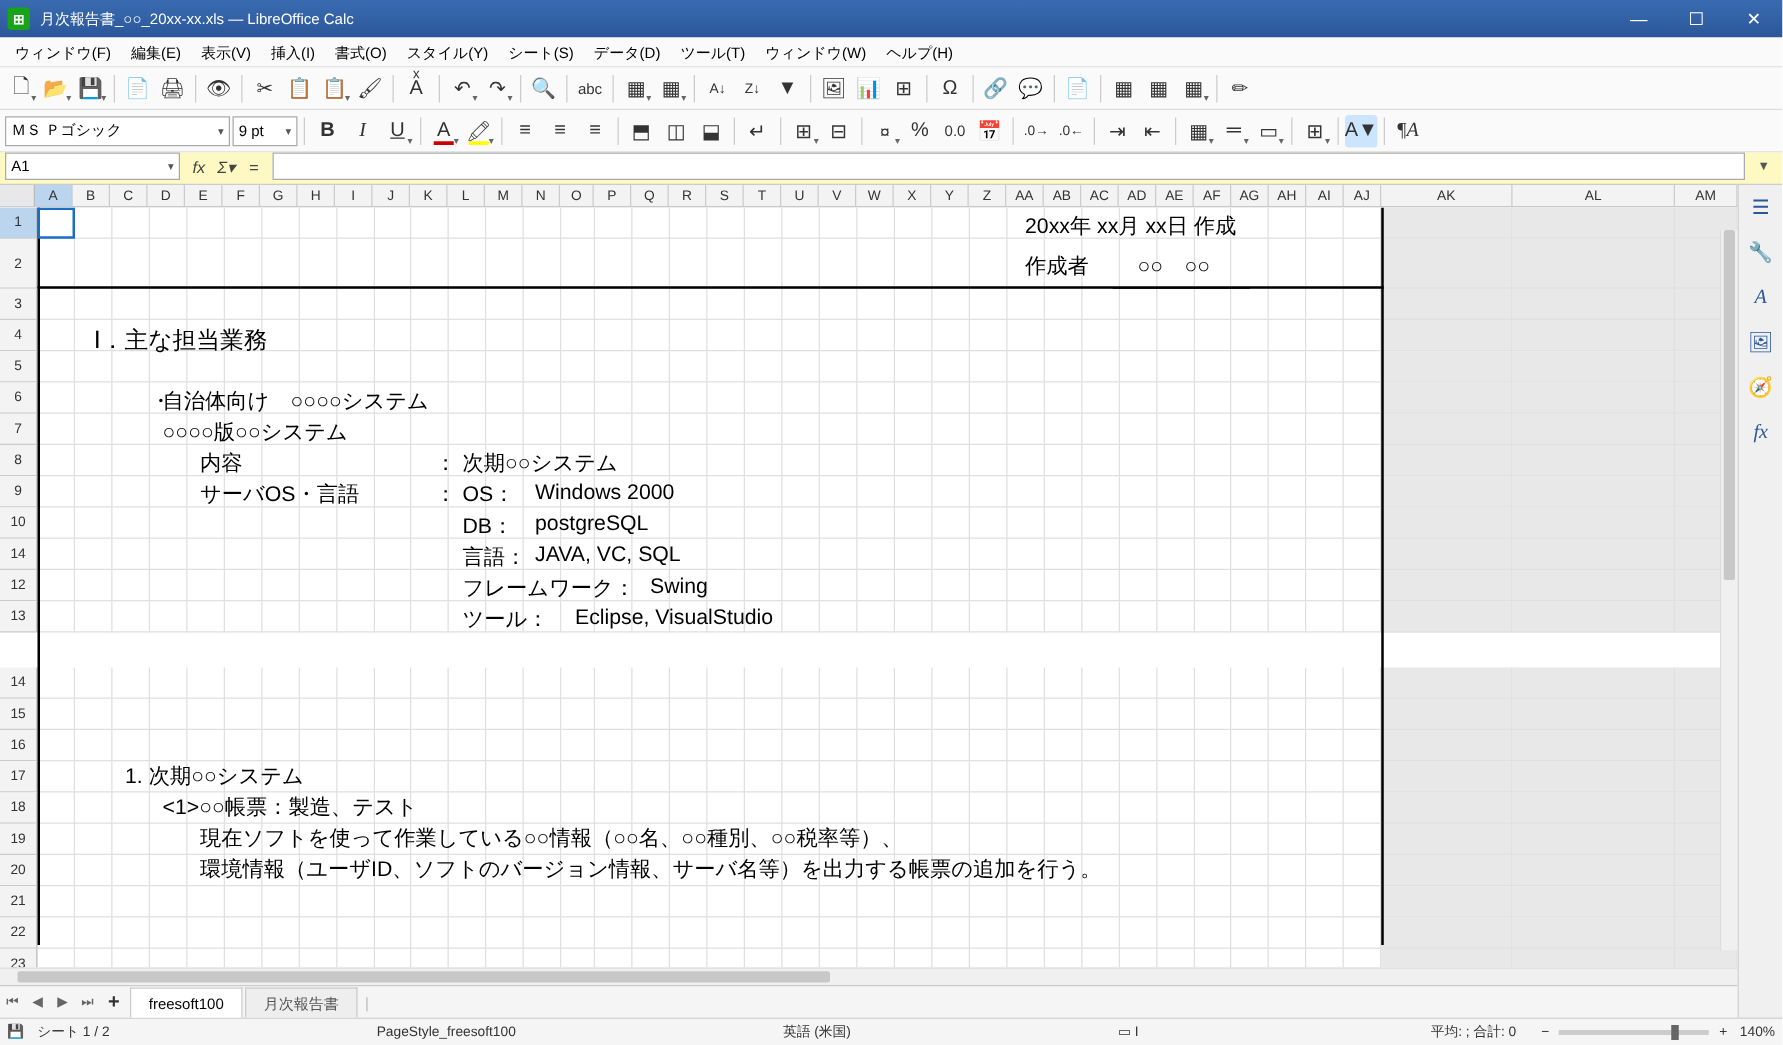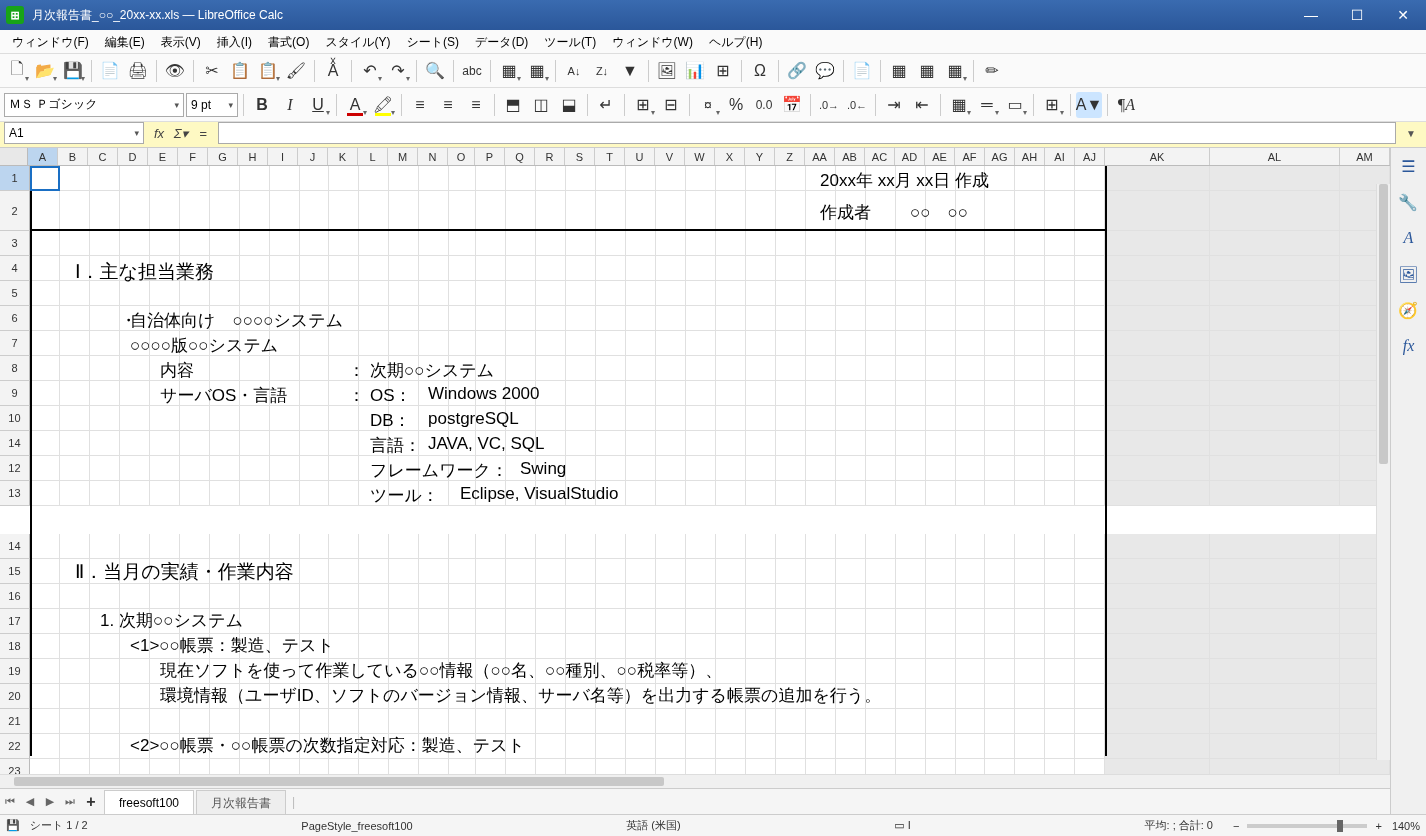--- a/index.html
+++ b/index.html
@@ -1249,26 +1249,24 @@
           <div class="ov" style="left: 340px; top: 217.5px; font-size: 17px;">OS：</div>
           <div class="ov" style="left: 398px; top: 217.5px; font-size: 17px;">Windows 2000</div>
           <div class="ov" style="left: 340px; top: 242.5px; font-size: 17px;">DB：</div>
           <div class="ov" style="left: 398px; top: 242.5px; font-size: 17px;">postgreSQL</div>
           <div class="ov" style="left: 340px; top: 267.5px; font-size: 17px;">言語：</div>
           <div class="ov" style="left: 398px; top: 267.5px; font-size: 17px;">JAVA, VC, SQL</div>
           <div class="ov" style="left: 340px; top: 292.5px; font-size: 17px;">フレームワーク：</div>
           <div class="ov" style="left: 490px; top: 292.5px; font-size: 17px;">Swing</div>
           <div class="ov" style="left: 340px; top: 317.5px; font-size: 17px;">ツール：</div>
           <div class="ov" style="left: 430px; top: 317.5px; font-size: 17px;">Eclipse, VisualStudio</div>
-          <div class="ov" style="left: 45px; top: 392.5px; font-size: 19px;">Ⅱ．当月の実績・作業内容</div>
           <div class="ov" style="left: 70px; top: 442.5px; font-size: 17px;">1. 次期○○システム</div>
           <div class="ov" style="left: 100px; top: 467.5px; font-size: 17px;">&lt;1&gt;○○帳票：製造、テスト</div>
           <div class="ov" style="left: 130px; top: 492.5px; font-size: 17px;">現在ソフトを使って作業している○○情報（○○名、○○種別、○○税率等）、</div>
           <div class="ov" style="left: 130px; top: 517.5px; font-size: 17px;">環境情報（ユーザID、ソフトのバージョン情報、サーバ名等）を出力する帳票の追加を行う。</div>
-          <div class="ov" style="left: 100px; top: 567.5px; font-size: 17px;">&lt;2&gt;○○帳票・○○帳票の次数指定対応：製造、テスト</div>
         </div>
       <div class="vscroll">
           <div class="thumb"></div>
         </div>
     </div>
     <div class="hscroll">
         <div class="track">
           <div class="thumb"></div>
         </div>
       </div>

